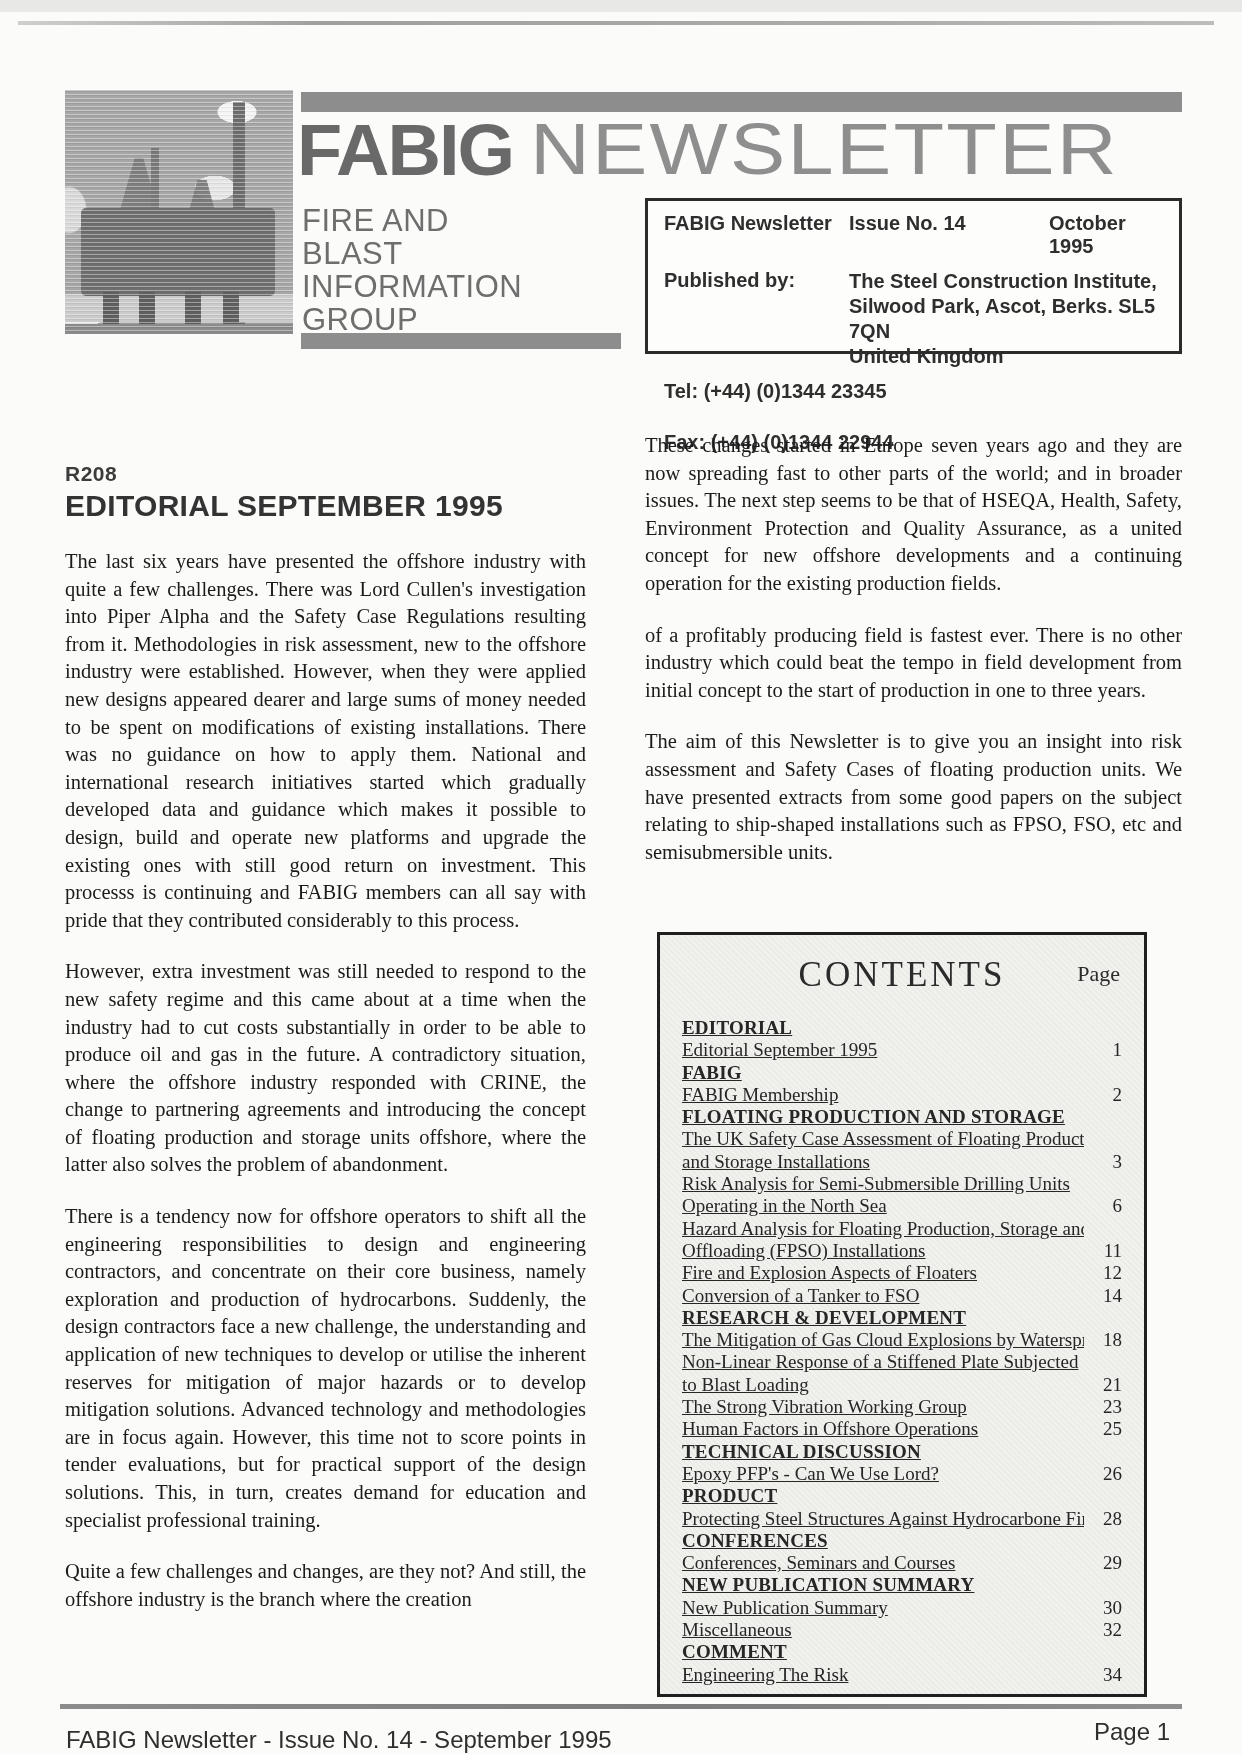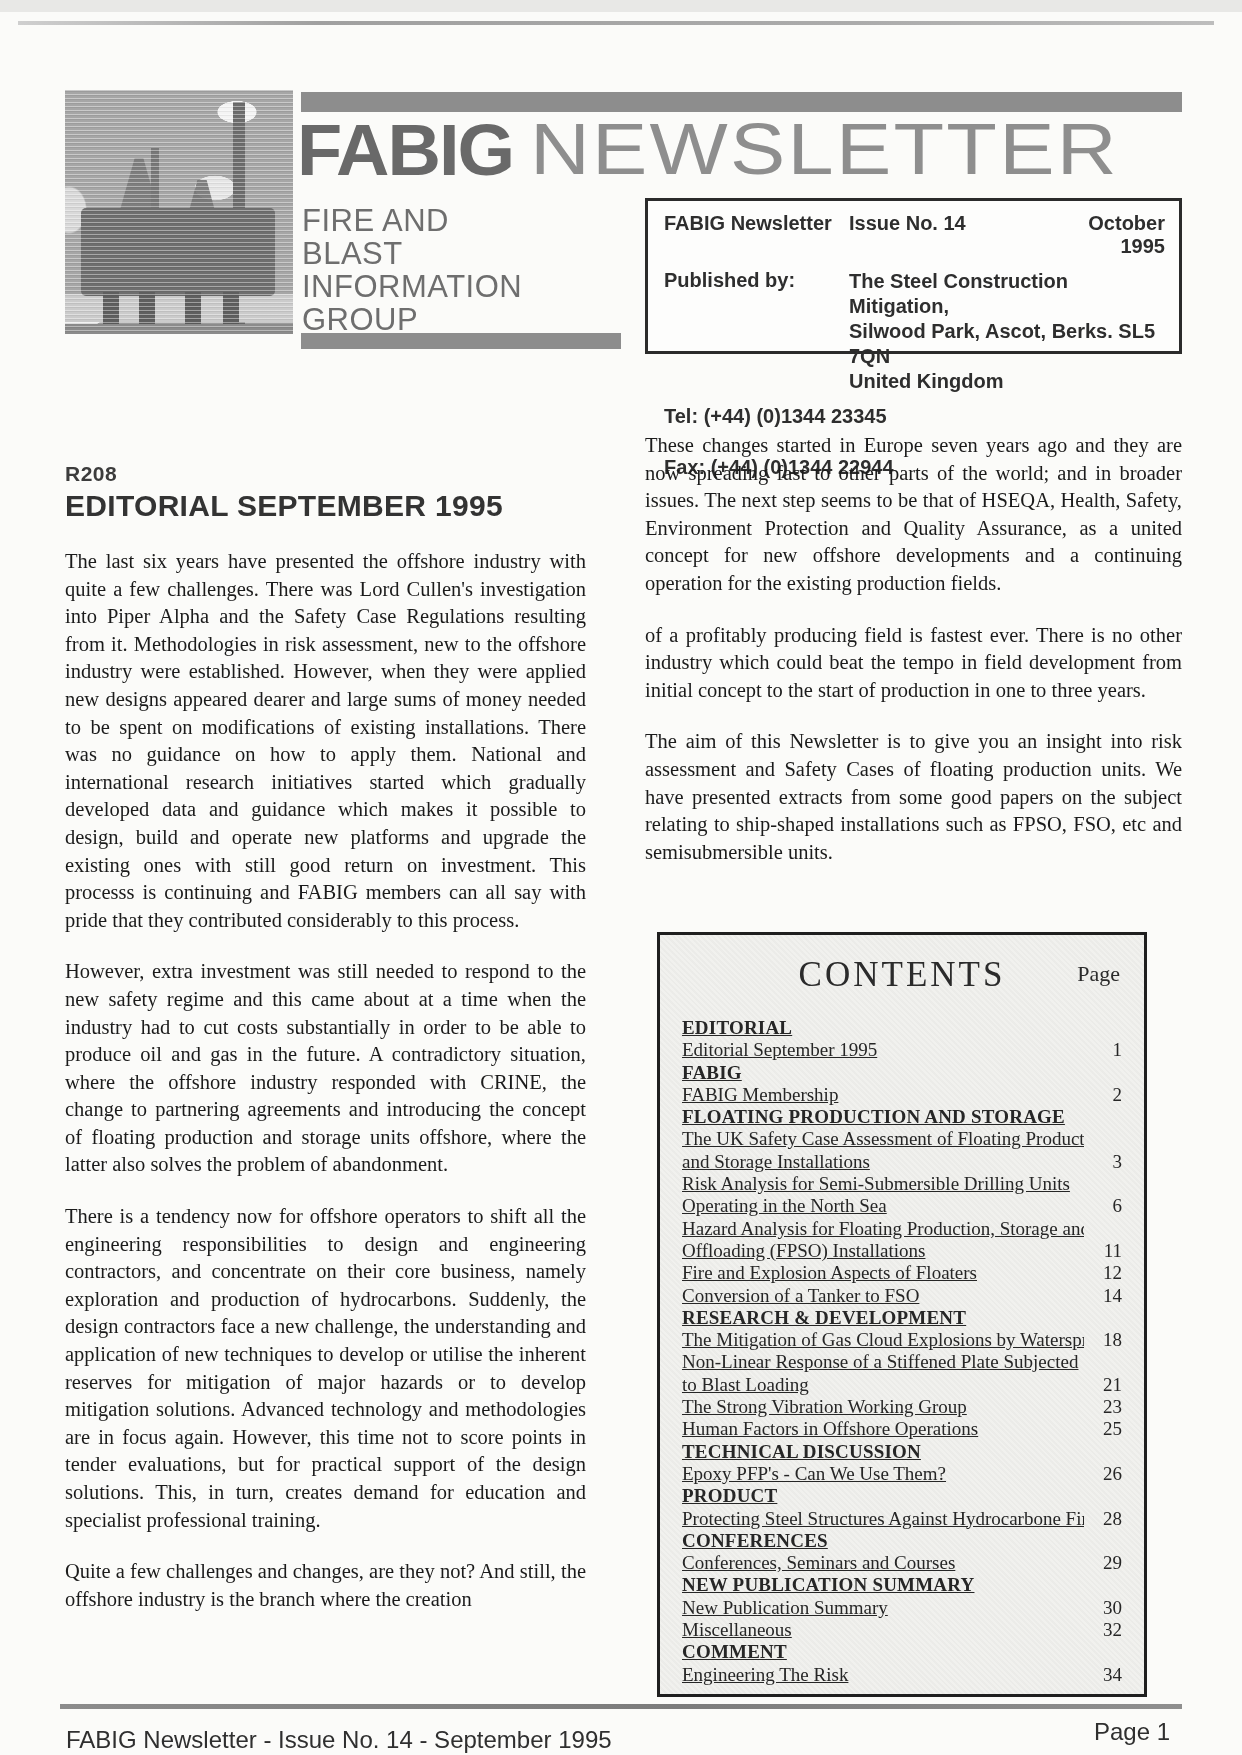--- a/index.html
+++ b/index.html
@@ -44,21 +44,21 @@
   .group-name { position:absolute; left:302px; top:192px;
     font-family:"Liberation Sans", sans-serif; font-size:31px; line-height:33px;
     color:#6e6e6e; letter-spacing:.5px; }
   .logo-bar-bottom { position:absolute; left:301px; top:321px; width:320px; height:16px; background:#8d8d8d; }
 
   .info-box { position:absolute; left:645px; top:186px; width:537px; height:156px;
     box-sizing:border-box; border:3px solid #2b2b2b; background:#fdfdfc;
     font-family:"Liberation Sans", sans-serif; font-weight:700; color:#2e2e2e;
     font-size:20px; padding:11px 14px 0 16px; }
   .info-row1 { display:grid; grid-template-columns:185px 200px 1fr; }
-  .info-row1 .date { text-align:right; }
+  .info-row1 .date { text-align:left; }
   .info-row2 { display:grid; grid-template-columns:185px 1fr; margin-top:11px; }
   .pub-lines div { line-height:25px; }
   .info-row3 { margin-top:11px; display:flex; gap:28px;flex-direction:column; }
 
   
   .col-left  { position:absolute; left:65px;  top:450px; width:521px; height:1236px; overflow:hidden; }
   .col-right { position:absolute; left:645px; top:420px; width:537px; height:497px; overflow:hidden; }
   .ref { font-family:"Liberation Sans", sans-serif; font-weight:700; font-size:21px;
     color:#3c3c3c; letter-spacing:.5px; line-height:24px; }
   .ed-title { font-family:"Liberation Sans", sans-serif; font-weight:700; font-size:30px;
@@ -128,21 +128,21 @@
 
   <div class="info-box">
     <div class="info-row1">
       <span>FABIG Newsletter</span>
       <span>Issue No. 14</span>
       <span class="date">October 1995</span>
     </div>
     <div class="info-row2">
       <span>Published by:</span>
       <div class="pub-lines">
-        <div>The Steel Construction Mitigation,</div>
+        <div>The Steel Construction Institute,</div>
         <div>Silwood Park, Ascot, Berks. SL5 7QN</div>
         <div>United Kingdom</div>
       </div>
     </div>
     <div class="info-row3">
       <span>Tel: (+44) (0)1344 23345</span>
       <span>Fax: (+44) (0)1344 22944</span>
     </div>
   </div>
 
@@ -245,21 +245,21 @@
         </div>
         <div class="toc-row">
           <span class="toc-label">Human Factors in Offshore Operations</span>
           <span class="toc-page">25</span>
         </div>
         <div class="toc-row toc-head">
           <span class="toc-label">TECHNICAL DISCUSSION</span>
           <span class="toc-page"></span>
         </div>
         <div class="toc-row">
-          <span class="toc-label">Epoxy PFP's - Can We Use Them?</span>
+          <span class="toc-label">Epoxy PFP's - Can We Use Lord?</span>
           <span class="toc-page">26</span>
         </div>
         <div class="toc-row toc-head">
           <span class="toc-label">PRODUCT</span>
           <span class="toc-page"></span>
         </div>
         <div class="toc-row">
           <span class="toc-label">Protecting Steel Structures Against Hydrocarbone Fire</span>
           <span class="toc-page">28</span>
         </div>

